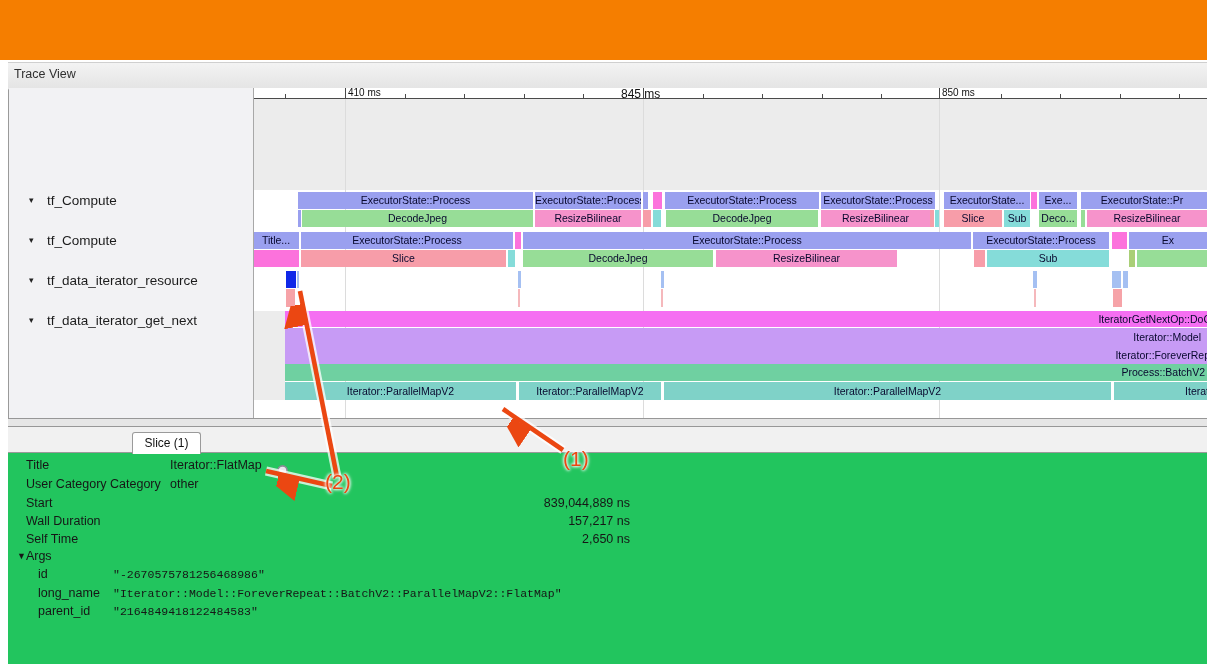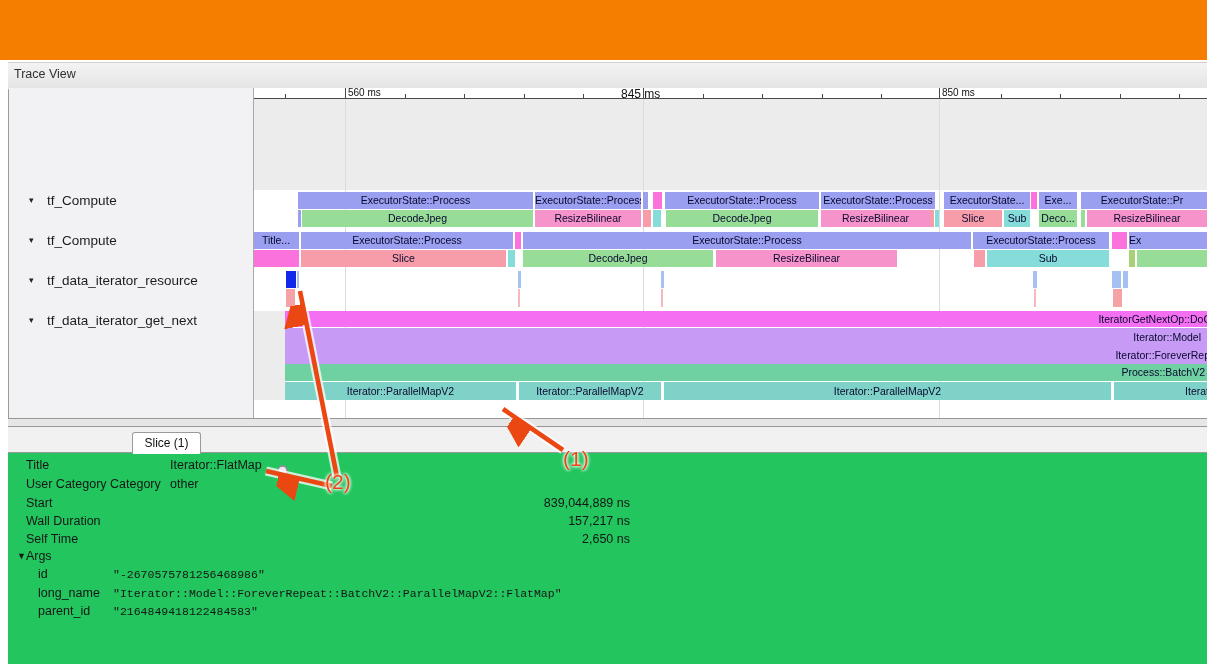--- a/index.html
+++ b/index.html
@@ -60,21 +60,21 @@
   <div class="gray-block" style="left:253px;top:311px;width:32px;height:89px;"></div>
   <div class="ruler-strip"></div>
   <div class="ruler-base"></div>
   <div>
       <div style="position: absolute; left: 345px; top: 99px; width: 1px; height: 319px; background: rgb(220, 220, 220); z-index: 5;"></div>
       <div style="position: absolute; left: 643px; top: 99px; width: 1px; height: 319px; background: rgb(220, 220, 220); z-index: 5;"></div>
       <div style="position: absolute; left: 939px; top: 99px; width: 1px; height: 319px; background: rgb(220, 220, 220); z-index: 5;"></div>
     </div>
   <div>
       <div style="position: absolute; left: 345px; top: 88px; width: 1px; height: 10px; background: rgb(74, 74, 74); z-index: 7;"></div>
-      <div style="position: absolute; left: 348px; top: 87px; font-size: 10px; color: rgb(17, 17, 17); z-index: 7; white-space: nowrap;">560 ms</div>
+      <div style="position: absolute; left: 348px; top: 87px; font-size: 10px; color: rgb(17, 17, 17); z-index: 7; white-space: nowrap;">410 ms</div>
       <div style="position: absolute; left: 643px; top: 88px; width: 1px; height: 10px; background: rgb(74, 74, 74); z-index: 7;"></div>
       <div style="position: absolute; left: 621px; top: 87px; font-size: 12px; color: rgb(17, 17, 17); z-index: 7; white-space: nowrap;">845 ms</div>
       <div style="position: absolute; left: 939px; top: 88px; width: 1px; height: 10px; background: rgb(74, 74, 74); z-index: 7;"></div>
       <div style="position: absolute; left: 942px; top: 87px; font-size: 10px; color: rgb(17, 17, 17); z-index: 7; white-space: nowrap;">850 ms</div>
       <div style="position: absolute; left: 285.4px; top: 94px; width: 1px; height: 4px; background: rgb(74, 74, 74); z-index: 7;"></div>
       <div style="position: absolute; left: 404.6px; top: 94px; width: 1px; height: 4px; background: rgb(74, 74, 74); z-index: 7;"></div>
       <div style="position: absolute; left: 464.2px; top: 94px; width: 1px; height: 4px; background: rgb(74, 74, 74); z-index: 7;"></div>
       <div style="position: absolute; left: 523.8px; top: 94px; width: 1px; height: 4px; background: rgb(74, 74, 74); z-index: 7;"></div>
       <div style="position: absolute; left: 583.4px; top: 94px; width: 1px; height: 4px; background: rgb(74, 74, 74); z-index: 7;"></div>
       <div style="position: absolute; left: 702.6px; top: 94px; width: 1px; height: 4px; background: rgb(74, 74, 74); z-index: 7;"></div>
@@ -149,21 +149,21 @@
       </div>
       <div class="slice" style="left: 515px; top: 232px; width: 6px; height: 17px; background: rgb(252, 114, 220); line-height: 17px;"></div>
       <div class="slice" style="left: 523px; top: 232px; width: 448px; height: 17px; background: rgb(154, 160, 239); line-height: 17px;">
         <span class="lab" style="left: 0px; right: 0px; text-align: center; overflow: hidden;">ExecutorState::Process</span>
       </div>
       <div class="slice" style="left: 973px; top: 232px; width: 136px; height: 17px; background: rgb(154, 160, 239); line-height: 17px;">
         <span class="lab" style="left: 0px; right: 0px; text-align: center; overflow: hidden;">ExecutorState::Process</span>
       </div>
       <div class="slice" style="left: 1112px; top: 232px; width: 15px; height: 17px; background: rgb(252, 114, 220); line-height: 17px;"></div>
       <div class="slice" style="left: 1129px; top: 232px; width: 78px; height: 17px; background: rgb(154, 160, 239); line-height: 17px;">
-        <span class="lab" style="left: 0px; right: 0px; overflow: hidden;">Ex</span>
+        <span class="lab" style="left: 0px; right: 0px; text-align: center; overflow: hidden;">Ex</span>
       </div>
       <div class="slice" style="left: 253px; top: 250px; width: 46px; height: 17px; background: rgb(252, 114, 220); line-height: 17px;"></div>
       <div class="slice" style="left: 301px; top: 250px; width: 205px; height: 17px; background: rgb(247, 157, 169); line-height: 17px;">
         <span class="lab" style="left: 0px; right: 0px; text-align: center; overflow: hidden;">Slice</span>
       </div>
       <div class="slice" style="left: 508px; top: 250px; width: 7px; height: 17px; background: rgb(133, 220, 217); line-height: 17px;"></div>
       <div class="slice" style="left: 523px; top: 250px; width: 190px; height: 17px; background: rgb(151, 221, 151); line-height: 17px;">
         <span class="lab" style="left: 0px; right: 0px; text-align: center; overflow: hidden;">DecodeJpeg</span>
       </div>
       <div class="slice" style="left: 716px; top: 250px; width: 181px; height: 17px; background: rgb(246, 147, 203); line-height: 17px;">

